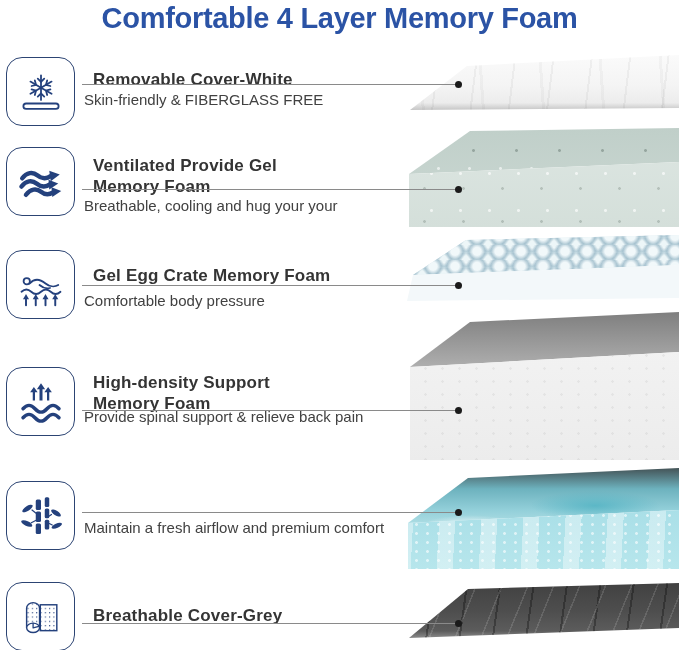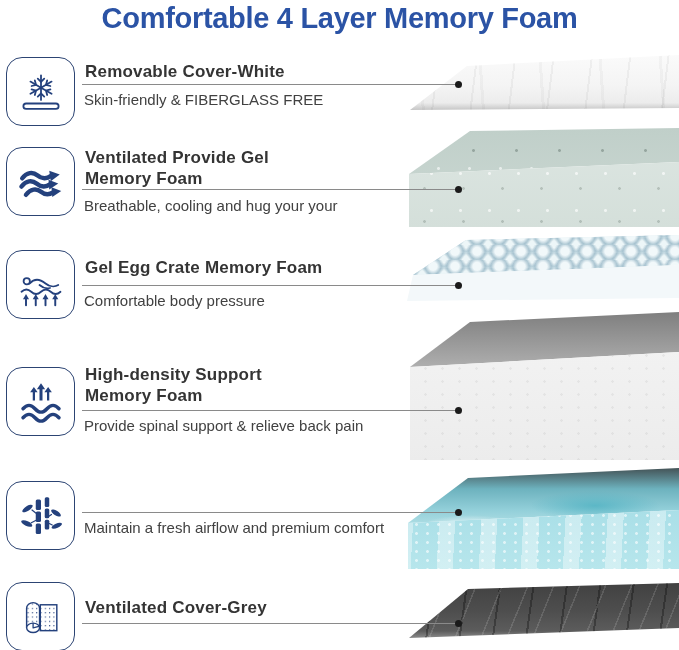--- a/index.html
+++ b/index.html
@@ -6,26 +6,26 @@
   .canvas{position:relative;width:679px;height:650px;background:#fff;overflow:hidden;
           font-family:"Liberation Sans",sans-serif;padding-left:44px;}
   
   .main-title{position:absolute;top:0;left:0;width:679px;margin:0;text-align:center;
               font:bold 29px/36px "Liberation Sans",sans-serif;color:#2b53a5;letter-spacing:-.3px;}
   
   .iconbox{position:absolute;left:6px;width:67px;height:67px;border:1.6px solid #2c4473;
            border-radius:16px;background:#fff;display:flex;align-items:center;justify-content:center;z-index:5;}
   #icon1{top:57px}#icon2{top:147px}#icon3{top:250px}#icon4{top:367px}#icon5{top:481px}#icon6{top:582px}
   
-  .rtitle{position:absolute;left:85px;margin:0;font:bold 17px/21px "Liberation Sans",sans-serif;
+  .rtitle{position:absolute;left:85px;margin:8px;font:bold 17px/21px "Liberation Sans",sans-serif;
           color:#343434;letter-spacing:.2px;z-index:5;}
   .rtitle span{display:block;}
   #t1{top:61px}#t2{top:147px}#t3{top:257px}#t4{top:364px}#t5{top:487px}#t6{top:597px}
   .rsub{position:absolute;left:84px;margin:0;font:15px/18px "Liberation Sans",sans-serif;color:#414141;z-index:5;}
-  #s1{top:91px}#s2{top:197px}#s3{top:292px}#s4{top:417px}#s5{top:519px}
+  #s1{top:91px}#s2{top:197px}#s3{top:292px}#s4{top:408px}#s5{top:519px}
   
   .cline{position:absolute;left:82px;width:377px;height:1px;background:#8a8a8a;z-index:6;}
   #l1{top:84px}#l2{top:189px}#l3{top:285px}#l4{top:410px}#l5{top:512px}#l6{top:623px}
   .cdot{position:absolute;right:-3px;top:-3px;width:7px;height:7px;border-radius:50%;background:#1b1b1b;}
   
   .art{position:absolute;left:400px;width:279px;z-index:1;}
   .face{position:absolute;inset:0;}
   #art1{top:52px;height:62px}
   #art1 .whole{clip-path:polygon(10px 58px,67px 14px,279px 3px,279px 56px);
     background-image:
@@ -246,21 +246,21 @@
           <circle cx="2" cy="2" r="0.9" fill="#24417d"></circle>
         </pattern>
       </defs>
       <rect x="31" y="15" width="23" height="36" fill="url(#dotp)" stroke="#24417d" stroke-width="2"></rect>
       <path d="M12 20 a9 8 0 0 1 18 0 V46 H12 Z" fill="url(#dotp)" stroke="#24417d" stroke-width="2"></path>
       <ellipse cx="21" cy="47" rx="9" ry="6.5" fill="#ffffff" stroke="#24417d" stroke-width="2"></ellipse>
       <path d="M21 47 L29 45 M21 47 L21 41" class="ic" stroke-width="1.8"></path>
     </svg>
   </div>
   <h2 class="rtitle" id="t6">
-    <span>Ventilated Cover-Grey</span>
+    <span>Breathable Cover-Grey</span>
   </h2>
   <div class="cline" id="l6">
     <span class="cdot"></span>
   </div>
   <div class="art" id="art6">
     <div class="face whole"></div>
   </div>
 
 </div>
 

